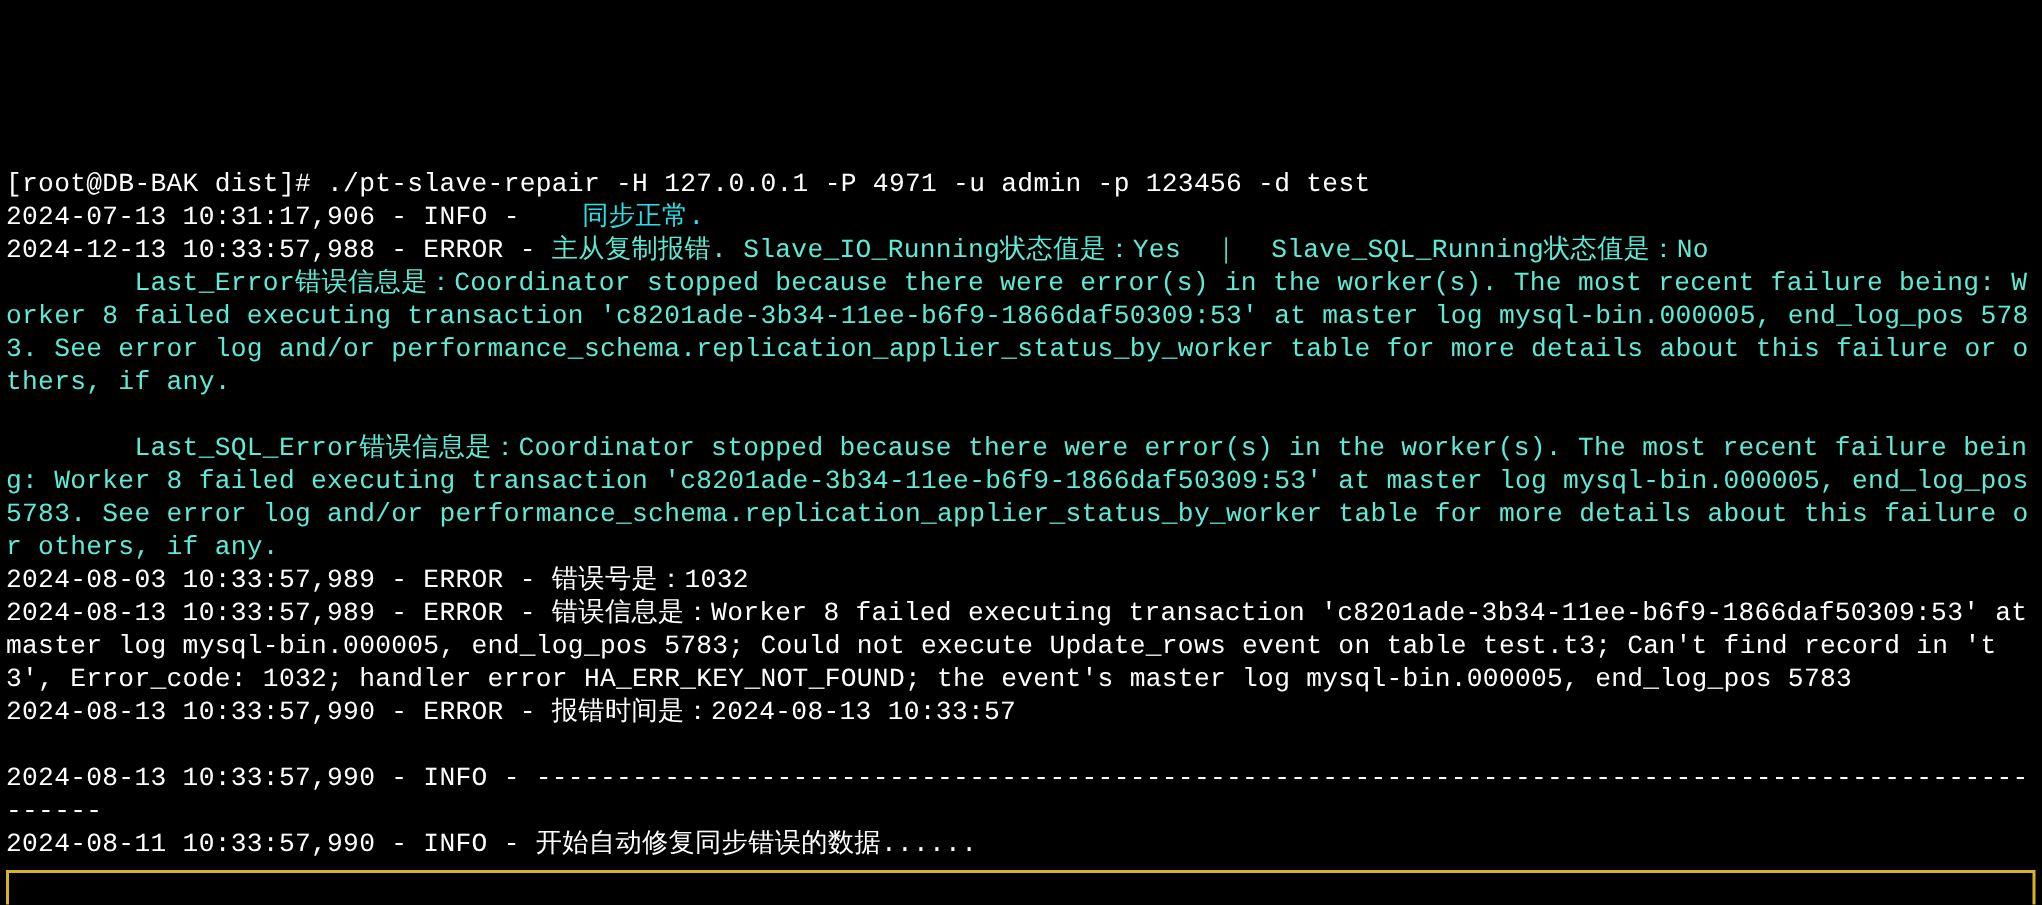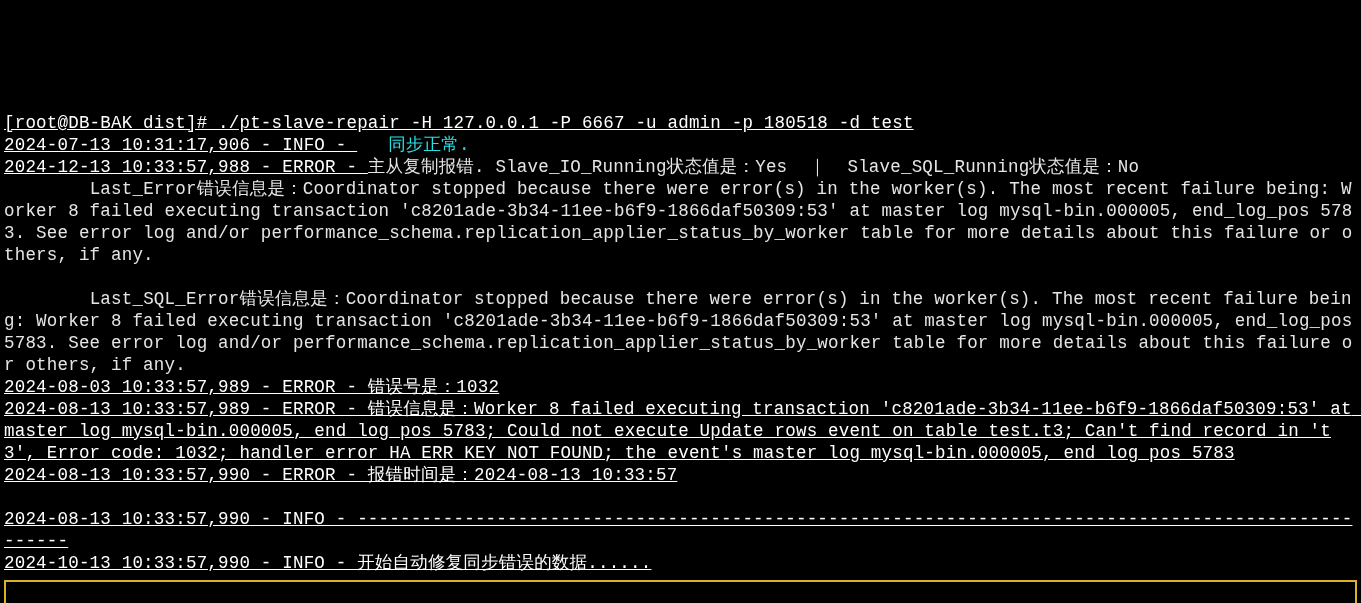--- a/index.html
+++ b/index.html
@@ -9,47 +9,47 @@
     font-size: 17.5px;
     line-height: 22px;
     color: #fff;
     padding: 2px 4px;
     width: 1361px;
     height: 603px;
     white-space: pre-wrap;
     word-break: break-all;
     letter-spacing: 0.2px;
   }
-  .red { color: #e5e5e5; }
+  .red { color: #5eead4; }
   .cyan { color: #26e0e6; margin-left: 31px; }
-  .white { color: #fff; text-decoration: underline; }
+  .white { color: #fff; }
   .highlight-box {
     border: 2px solid #d9b227;
     margin-top: 6px;
     padding: 6px 4px 4px;
   }
 </style>
 </head>
 <body>
 
 
 
 <div>
-<span class="white">[root@DB-BAK dist]# </span><span class="white">./pt-slave-repair -H 127.0.0.1 -P 6667 -u admin -p 180518 -d test</span>
+<span class="white">[root@DB-BAK dist]# </span><span class="white">./pt-slave-repair -H 127.0.0.1 -P 4971 -u admin -p 123456 -d test</span>
 <span class="white">2024-07-13 10:31:17,906 - INFO - </span><span class="cyan">同步正常.</span>
 <span class="white">2024-12-13 10:33:57,988 - ERROR - </span><span class="red">主从复制报错. Slave_IO_Running状态值是：Yes  ｜  Slave_SQL_Running状态值是：No</span>
 <span class="red">        Last_Error错误信息是：Coordinator stopped because there were error(s) in the worker(s). The most recent failure being: Worker 8 failed executing transaction 'c8201ade-3b34-11ee-b6f9-1866daf50309:53' at master log mysql-bin.000005, end_log_pos 5783. See error log and/or performance_schema.replication_applier_status_by_worker table for more details about this failure or others, if any.</span>
 
 <span class="red">        Last_SQL_Error错误信息是：Coordinator stopped because there were error(s) in the worker(s). The most recent failure being: Worker 8 failed executing transaction 'c8201ade-3b34-11ee-b6f9-1866daf50309:53' at master log mysql-bin.000005, end_log_pos 5783. See error log and/or performance_schema.replication_applier_status_by_worker table for more details about this failure or others, if any.</span>
 <span class="white">2024-08-03 10:33:57,989 - ERROR - 错误号是：1032</span>
 <span class="white">2024-08-13 10:33:57,989 - ERROR - 错误信息是：Worker 8 failed executing transaction 'c8201ade-3b34-11ee-b6f9-1866daf50309:53' at master log mysql-bin.000005, end_log_pos 5783; Could not execute Update_rows event on table test.t3; Can't find record in 't3', Error_code: 1032; handler error HA_ERR_KEY_NOT_FOUND; the event's master log mysql-bin.000005, end_log_pos 5783</span>
 <span class="white">2024-08-13 10:33:57,990 - ERROR - 报错时间是：2024-08-13 10:33:57</span>
 
 <span class="white">2024-08-13 10:33:57,990 - INFO - ---------------------------------------------------------------------------------------------------</span>
-<span class="white">2024-10-13 10:33:57,990 - INFO - 开始自动修复同步错误的数据......</span>
+<span class="white">2024-08-11 10:33:57,990 - INFO - 开始自动修复同步错误的数据......</span>
 <div class="highlight-box">
 
 
 </div>
 </div>
 
 
 
 
 </body></html>

